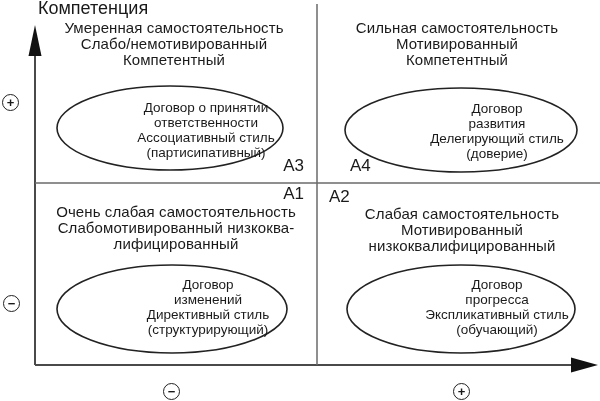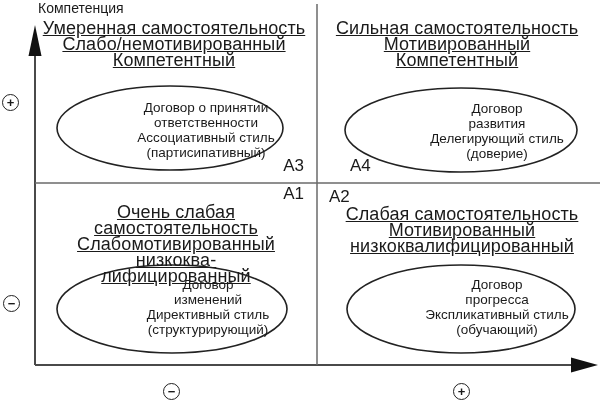--- a/index.html
+++ b/index.html
@@ -9,33 +9,32 @@
     height: 401px;
     background: #ffffff;
     font-family: "Liberation Sans", "DejaVu Sans", sans-serif;
     color: #1a1a1a;
     overflow: hidden;
   }
   .abs { position: absolute; }
   .txt {
     white-space: pre-line;
     text-align: center;
-    font-size: 18px;
+    font-size: 15px;
     line-height: 16px;
     letter-spacing: 0.1px;
-    text-decoration: underline;
   }
   .ellipse-txt {
     white-space: pre-line;
     text-align: center;
     font-size: 13.5px;
     line-height: 15px;
     padding-left: 36px;
   }
-  .axis-label { font-size: 14px; line-height: 16px; }
+  .axis-label { font-size: 18px; line-height: 16px; }
   .sector-id { font-size: 17px; font-weight: normal; line-height: 17px; }
   .sign {
     width: 17px; height: 17px;
     border: 1.6px solid #222;
     border-radius: 50%;
     box-sizing: border-box;
     display: flex;
     align-items: center;
     justify-content: center;
     font-size: 13px;

